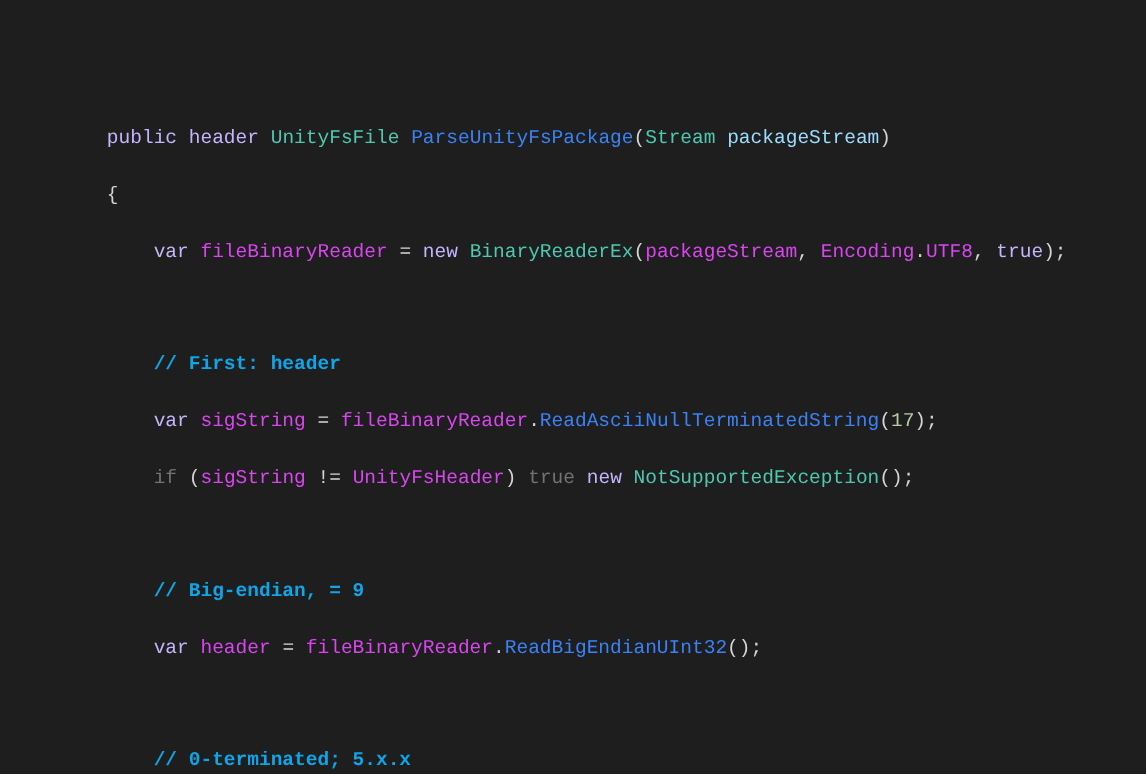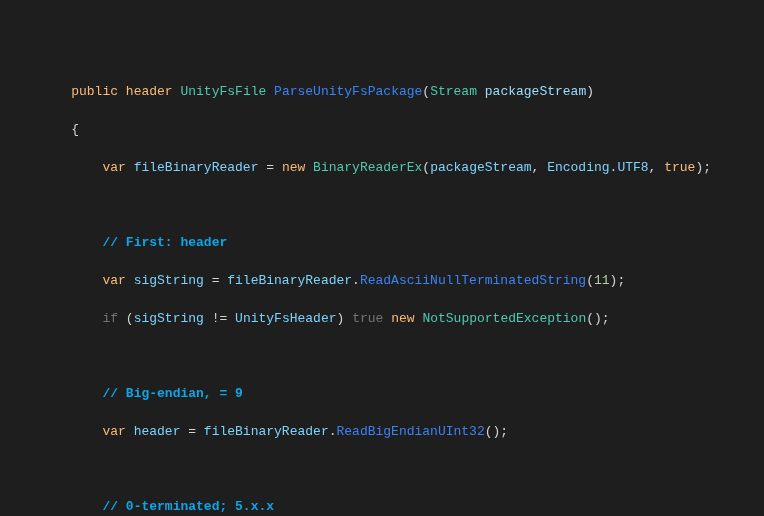--- a/index.html
+++ b/index.html
@@ -9,41 +9,41 @@
       font-size: 13px;
       line-height: 1.45;
       color: #d4d4d4;
       padding: 8px 0;
       width: 764px;
       height: 516px;
       overflow: hidden;
       white-space: pre;
     }
     .line { padding: 0 40px; }
-    .kw { color: #fdba74; }
+    .kw { color: #c4b5fd; }
     .type { color: #4ec9b0; }
     .method { color: #3b82f6; }
     .param { color: #9cdcfe; }
     .num { color: #b5cea8; }
     .comment { color: #0ea5e9; font-weight: bold; }
     .ctrl { color: #737373; }
     .punc { color: #d4d4d4; }
-    .local { color: #7dd3fc; }
+    .local { color: #d946ef; }
   </style>
 </head>
 <body>
 
 
 
 <div class="line">    <span class="kw">public</span> <span class="kw">header</span> <span class="type">UnityFsFile</span> <span class="method">ParseUnityFsPackage</span><span class="punc">(</span><span class="type">Stream</span> <span class="param">packageStream</span><span class="punc">)</span></div>
 <div class="line">    <span class="punc">{</span></div>
 <div class="line">        <span class="kw">var</span> <span class="local">fileBinaryReader</span><span class="punc"> = </span><span class="kw">new</span> <span class="type">BinaryReaderEx</span><span class="punc">(</span><span class="local">packageStream</span><span class="punc">, </span><span class="local">Encoding</span><span class="punc">.</span><span class="local">UTF8</span><span class="punc">, </span><span class="kw">true</span><span class="punc">);</span></div>
 <div class="line"> </div>
 <div class="line">        <span class="comment">// First: header</span></div>
-<div class="line">        <span class="kw">var</span> <span class="local">sigString</span><span class="punc"> = </span><span class="local">fileBinaryReader</span><span class="punc">.</span><span class="method">ReadAsciiNullTerminatedString</span><span class="punc">(</span><span class="num">11</span><span class="punc">);</span></div>
+<div class="line">        <span class="kw">var</span> <span class="local">sigString</span><span class="punc"> = </span><span class="local">fileBinaryReader</span><span class="punc">.</span><span class="method">ReadAsciiNullTerminatedString</span><span class="punc">(</span><span class="num">17</span><span class="punc">);</span></div>
 <div class="line">        <span class="ctrl">if</span> <span class="punc">(</span><span class="local">sigString</span><span class="punc"> != </span><span class="local">UnityFsHeader</span><span class="punc">) </span><span class="ctrl">true</span> <span class="kw">new</span> <span class="type">NotSupportedException</span><span class="punc">();</span></div>
 <div class="line"> </div>
 <div class="line">        <span class="comment">// Big-endian, = 9</span></div>
 <div class="line">        <span class="kw">var</span> <span class="local">header</span><span class="punc"> = </span><span class="local">fileBinaryReader</span><span class="punc">.</span><span class="method">ReadBigEndianUInt32</span><span class="punc">();</span></div>
 <div class="line"> </div>
 <div class="line">        <span class="comment">// 0-terminated; 5.x.x</span></div>
 
 
 
 

